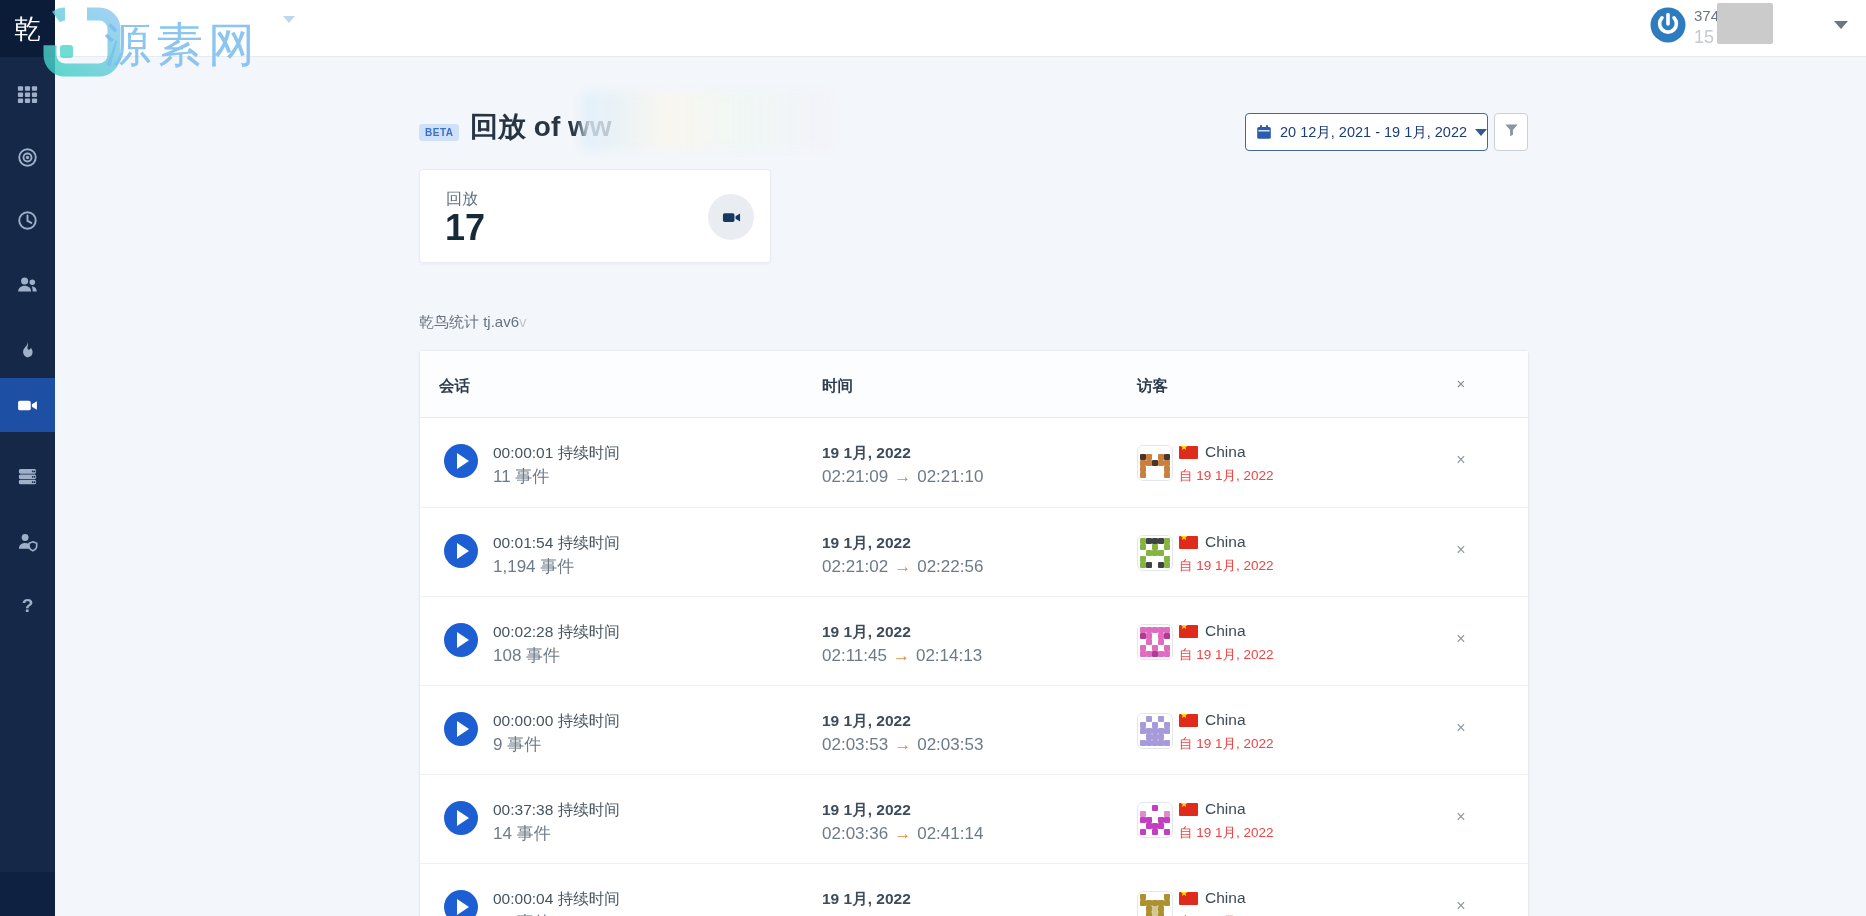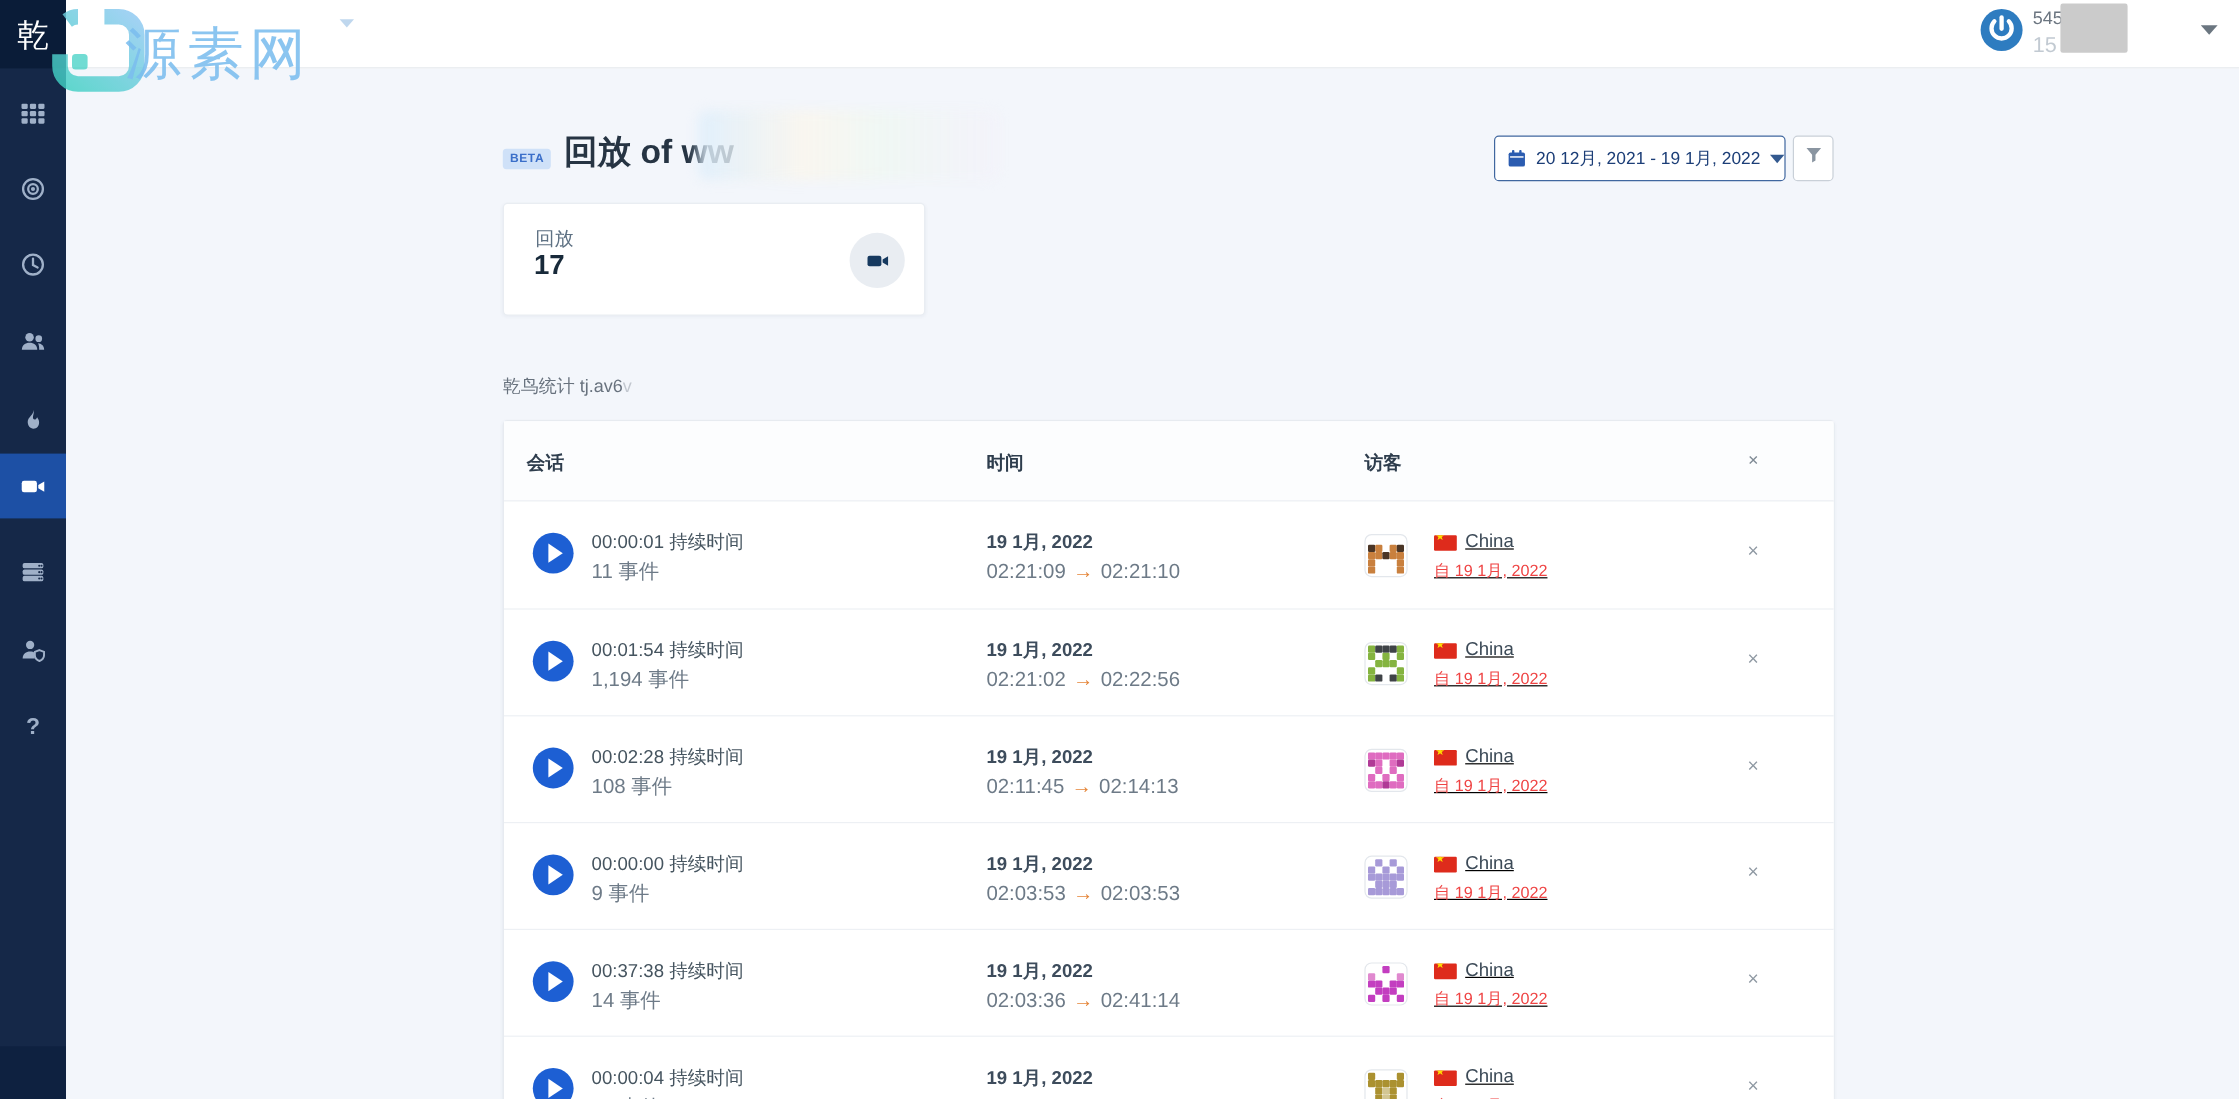--- a/index.html
+++ b/index.html
@@ -56,21 +56,21 @@
   .date-caret { width:0; height:0; border-left:6px solid transparent; border-right:6px solid transparent;
     border-top:7px solid #33598f; }
   .filter-btn { position:absolute; left:1494px; top:113px; width:34px; height:38px; background:#fff;
     border:1px solid #c9d0d8; border-radius:4px; display:flex; align-items:center; justify-content:center;
     cursor:pointer; }
 
   
   .sum-card { position:absolute; left:419px; top:169px; width:352px; height:94px; background:#fff;
     border:1px solid #e9edf2; border-radius:4px; box-shadow:0 1px 3px rgba(30,50,90,.05); }
   .sum-label { position:absolute; left:26px; top:19px; font-size:16px; color:#5e7183; }
-  .sum-value { position:absolute; left:25px; top:37px; font-size:23px; font-weight:bold; color:#182a3a; }
+  .sum-value { position:absolute; left:25px; top:37px; font-size:36px; font-weight:bold; color:#182a3a; }
   .sum-icon-circle { position:absolute; left:288px; top:24px; width:46px; height:46px; border-radius:50%;
     background:#e9edf2; display:flex; align-items:center; justify-content:center; }
   .sum-icon-circle svg { width:21px; height:21px; color:#16395f; }
 
   .section-label { position:absolute; left:419px; top:313px; font-size:15px; color:#68727e; }
   .section-label .faded { opacity:.35; }
 
   
   .table-card { position:absolute; left:419px; top:350px; width:1110px; background:#fff;
     border:1px solid #e7ebf0; border-radius:4px 4px 0 0; box-shadow:0 1px 3px rgba(30,50,90,.05); }
@@ -90,21 +90,21 @@
   .c-time { position:absolute; left:402px; top:25px; }
   .c-visitor { position:absolute; left:717px; top:25px; }
   .l1 { font-size:15.5px; color:#45545f; line-height:20px; }
   .l1.bold { font-weight:bold; color:#3d4c5c; }
   .l2 { font-size:17px; color:#6d7a87; line-height:20px; margin-top:4px; }
   .arrow { color:#e5863a; font-weight:bold; margin:0 6px; }
   .ident { position:absolute; left:0; top:2px; width:36px; height:36px; background:#fff;
     border:1px solid #e3e7ec; border-radius:6px; padding:2px;
     display:grid; grid-template-columns:repeat(5,6px); grid-template-rows:repeat(5,6px); }
   .ident span { width:6px; height:6px; border-radius:1px; }
-  .v-info { margin-left:58px;text-decoration:underline; }
+  .v-info { margin-left:42px; }
   .v-line { display:flex; align-items:center; gap:7px; }
   .flag { position:relative; width:19px; height:13px; background:#de2b1c; border-radius:1px;
     flex:0 0 auto; overflow:hidden; }
   .flag::before { content:"★"; position:absolute; left:1px; top:-4px; font-size:9px; color:#ffde00; }
   .country { font-size:15.5px; color:#3c4a57; }
   .since { font-size:13.5px; color:#ef4444; margin-top:6px; }
   .row-x { position:absolute; left:1031px; top:33px; width:20px; text-align:center;
     color:#8f99a3; font-size:16px; cursor:pointer; }
 </style>
 </head>
@@ -215,21 +215,21 @@
 
 <div class="topbar">
   <div class="site-caret"></div>
   <span class="power-logo">
     <svg viewBox="0 0 38 38" width="38" height="38">
       <circle cx="19" cy="19" r="17.5" fill="#2e7cc0"></circle>
       <path d="M19 8.5v9.5" stroke="#fff" stroke-width="3.6" stroke-linecap="round"></path>
       <path d="M13 11.8a8.4 8.4 0 1 0 12 0" stroke="#fff" stroke-width="3.6" fill="none" stroke-linecap="round"></path>
     </svg>
   </span>
-  <span class="visits-num">545</span>
+  <span class="visits-num">374</span>
   <span class="visits-sub">15</span>
   <div class="top-redaction"></div>
   <div class="top-caret"></div>
 </div>
 
 <div class="watermark">
   <span class="wm-logo">
     <svg viewBox="0 0 88 74" width="88" height="74">
       <defs>
           <linearGradient id="wg" x1="0" y1="1" x2="1" y2="0">

